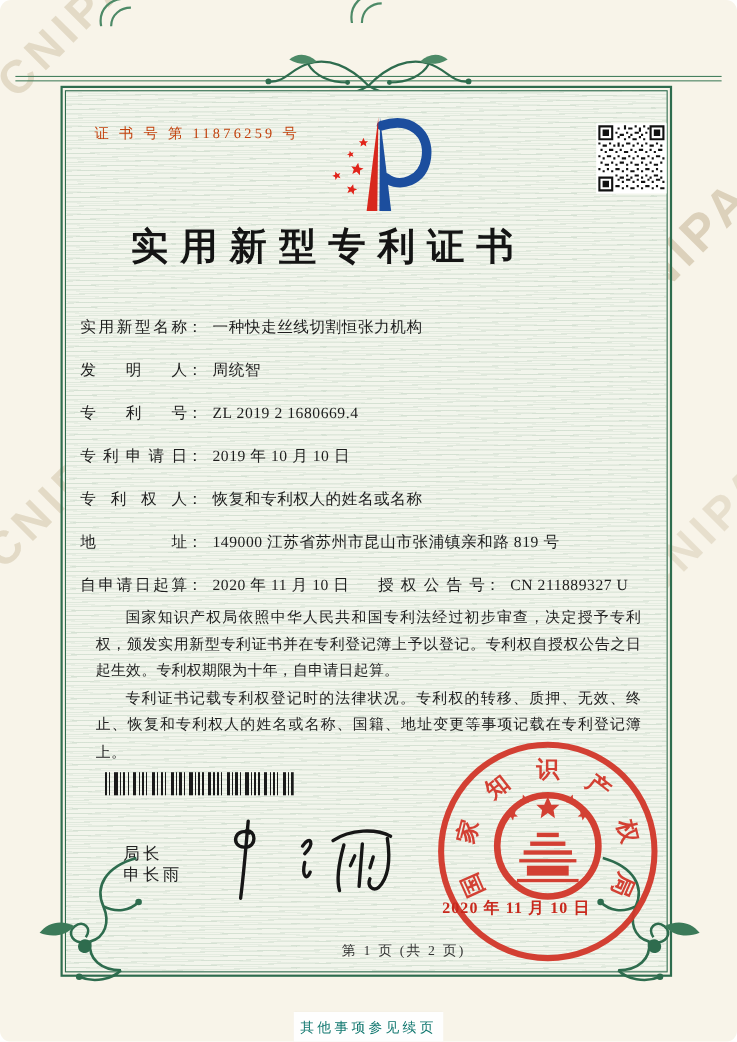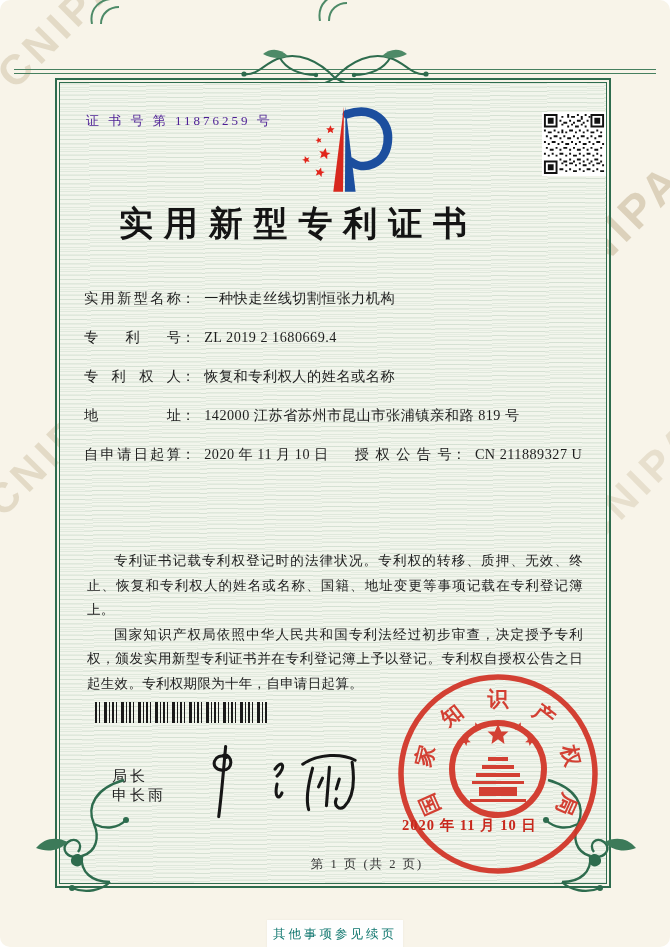--- a/index.html
+++ b/index.html
@@ -26,27 +26,27 @@
   .sprig{position:absolute;}
   
   .frame{position:absolute;left:55px;top:78px;width:556px;height:810px;
     border:2px solid #2e6c4e;box-sizing:border-box;}
   .frame-inner{position:absolute;left:2px;top:2px;right:2px;bottom:2px;
     border:1px solid #2e6c4e;background-color:#f2f5ec;
     background-image:
       repeating-linear-gradient(179deg, rgba(124,164,134,0.16) 0 1px, rgba(255,255,255,0) 1px 4px),
       repeating-linear-gradient(181.5deg, rgba(124,164,134,0.10) 0 1px, rgba(255,255,255,0) 1px 5px);}
   
-  .certno{position:absolute;left:86px;top:112px;font-size:13px;letter-spacing:3px;color:#4c1d95;}
+  .certno{position:absolute;left:86px;top:112px;font-size:13px;letter-spacing:3px;color:#c2410c;}
   .logo{position:absolute;left:280px;top:102px;}
   .qr{position:absolute;left:542px;top:112px;}
   .title{position:absolute;left:55px;top:201px;width:476px;text-align:center;
     font-size:34px;font-weight:bold;letter-spacing:0.32em;color:#141414;text-indent:0.32em;}
   
-  .fields{position:absolute;left:84px;top:287px;width:500px;font-size:14.2px;color:#1d1d1d;}
+  .fields{position:absolute;left:73px;top:287px;width:500px;font-size:14.2px;color:#1d1d1d;}
   .frow{line-height:22px;margin-bottom:17px;white-space:nowrap;}
   .flabel{display:inline-block;width:97px;text-align:justify;text-align-last:justify;vertical-align:top;}
   .fcolon{margin-right:9px;}
   .fval{letter-spacing:0.5px;}
   .fpair2{margin-left:26px;}
   
   .notice{position:absolute;left:87px;top:549px;width:496px;font-size:13.5px;
     line-height:1.82;color:#222;text-align:justify;letter-spacing:0.3px;}
   .notice p{margin:0;text-indent:2em;}
   
@@ -165,36 +165,42 @@
     </g>
   </svg>
 
   <div class="title">实用新型专利证书</div>
 
   <div class="fields">
     <div class="frow">
       <span class="flabel">实用新型名称</span><span class="fcolon">：</span><span class="fval">一种快走丝线切割恒张力机构</span>
     </div>
     <div class="frow">
+      <span class="flabel">发明人</span><span class="fcolon">：</span><span class="fval">周统智</span>
+    </div>
+    <div class="frow">
       <span class="flabel">专利号</span><span class="fcolon">：</span><span class="fval">ZL 2019 2 1680669.4</span>
     </div>
     <div class="frow">
+      <span class="flabel">专利申请日</span><span class="fcolon">：</span><span class="fval">2019 年 10 月 10 日</span>
+    </div>
+    <div class="frow">
       <span class="flabel">专利权人</span><span class="fcolon">：</span><span class="fval">恢复和专利权人的姓名或名称</span>
     </div>
     <div class="frow">
-      <span class="flabel">地址</span><span class="fcolon">：</span><span class="fval">142000 江苏省苏州市昆山市张浦镇亲和路 819 号</span>
+      <span class="flabel">地址</span><span class="fcolon">：</span><span class="fval">149000 江苏省苏州市昆山市张浦镇亲和路 819 号</span>
     </div>
     <div class="frow">
       <span class="flabel">自申请日起算</span><span class="fcolon">：</span><span class="fval">2020 年 11 月 10 日</span><span class="flabel fpair2">授权公告号</span><span class="fcolon">：</span><span class="fval">CN 211889327 U</span>
     </div>
   </div>
 
   <div class="notice">
+    <p>国家知识产权局依照中华人民共和国专利法经过初步审查，决定授予专利权，颁发实用新型专利证书并在专利登记簿上予以登记。专利权自授权公告之日起生效。专利权期限为十年，自申请日起算。</p>
     <p>专利证书记载专利权登记时的法律状况。专利权的转移、质押、无效、终止、恢复和专利权人的姓名或名称、国籍、地址变更等事项记载在专利登记簿上。</p>
-    <p>国家知识产权局依照中华人民共和国专利法经过初步审查，决定授予专利权，颁发实用新型专利证书并在专利登记簿上予以登记。专利权自授权公告之日起生效。专利权期限为十年，自申请日起算。</p>
   </div>
 
   <div class="barcode"></div>
 
   <div class="director-title">局长</div>
   <div class="director-name">申长雨</div>
 
   <svg class="signature" width="168" height="80" viewBox="0 0 170 80">
     <g stroke="#161616" stroke-width="3.1" fill="none" stroke-linecap="round" stroke-linejoin="round">
       <path d="M31,15 C18,9 13,27 26,28 C39,29 37,11 28,13"></path>

